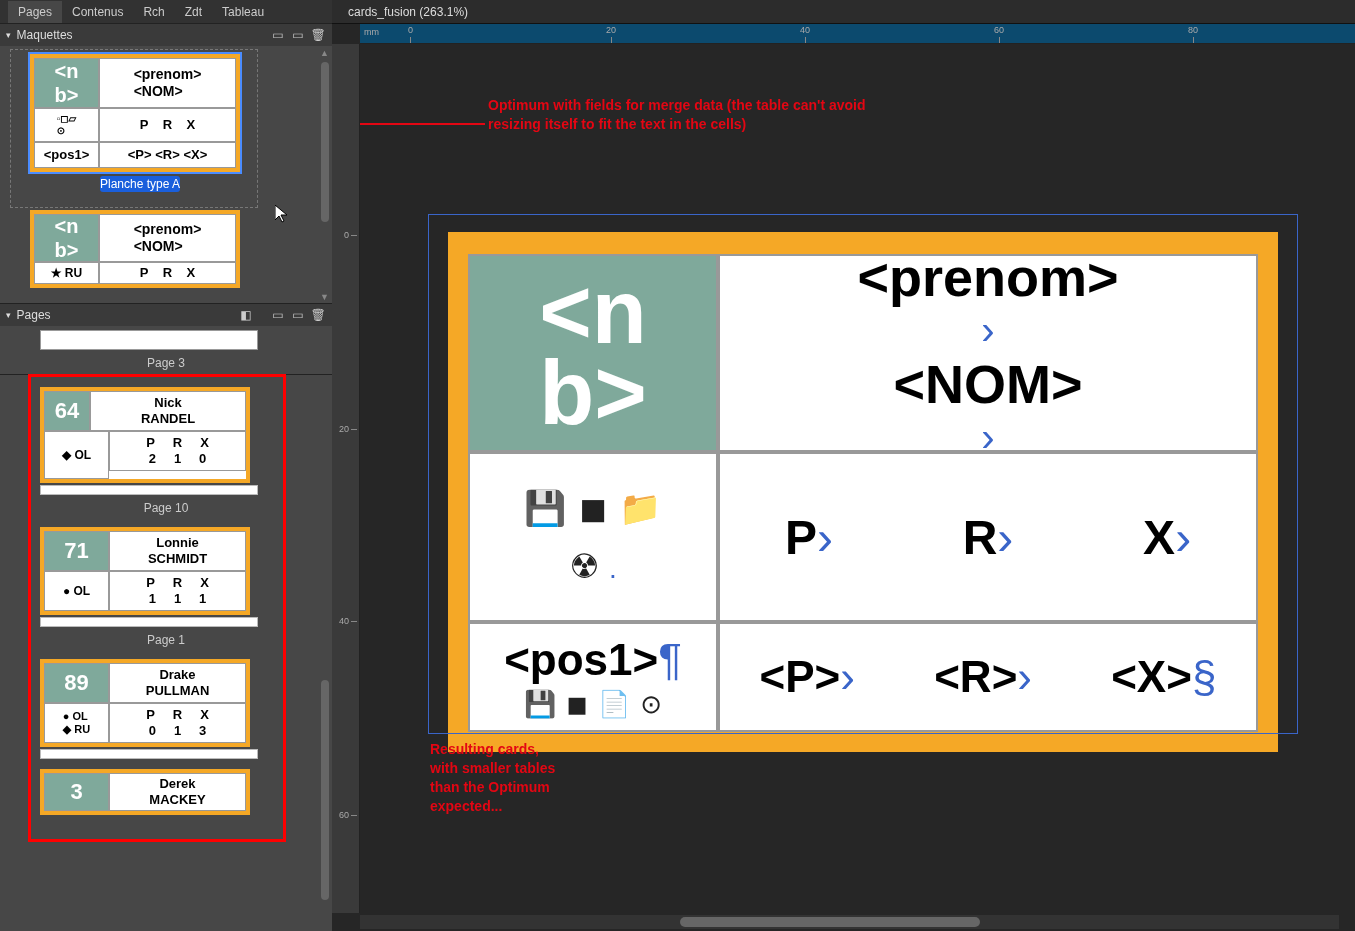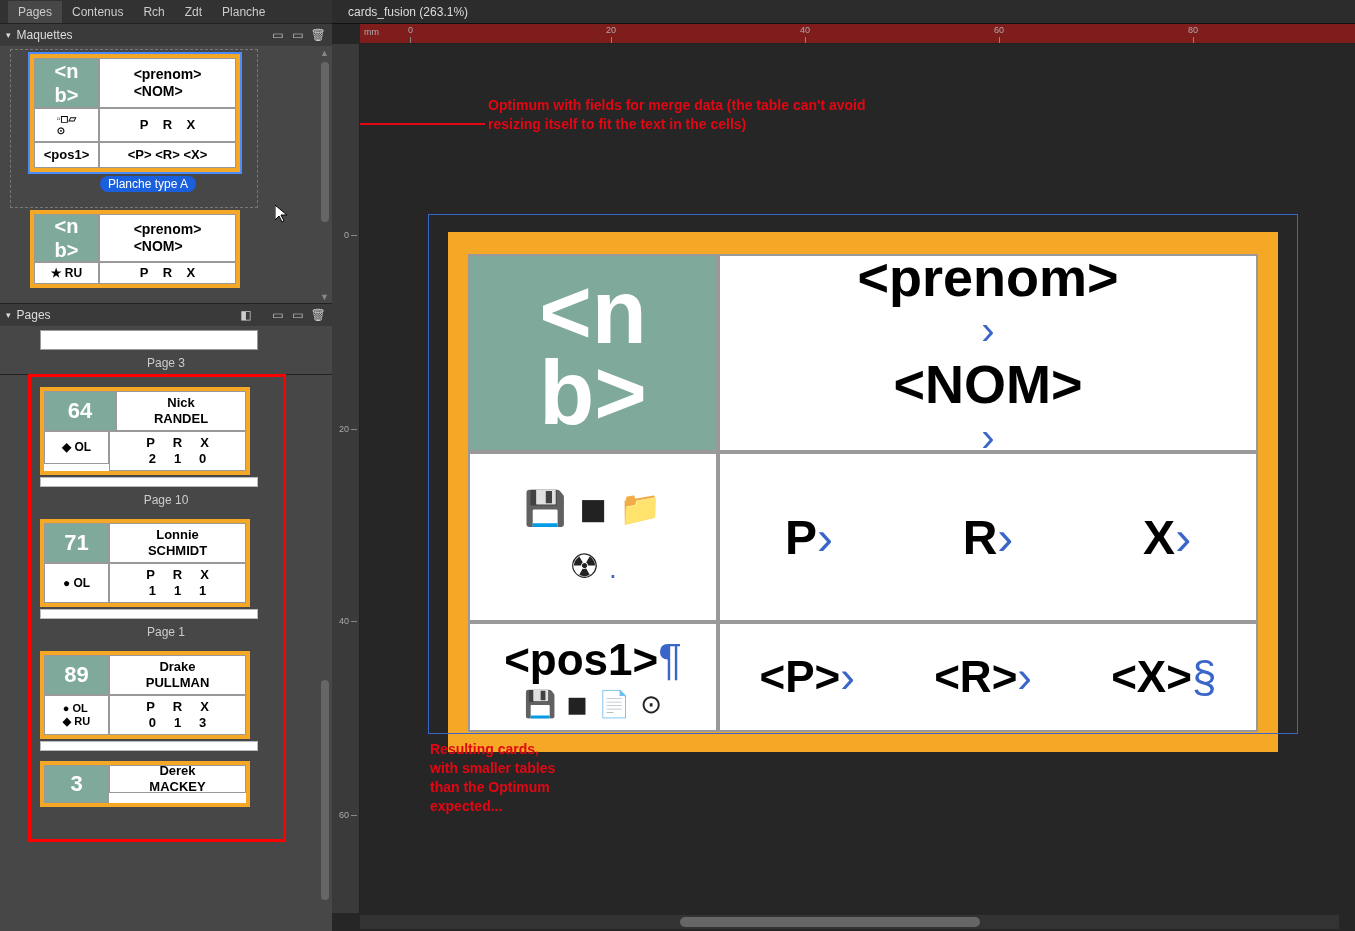--- a/index.html
+++ b/index.html
@@ -86,22 +86,22 @@
   }
   .thumb-caption {
     margin-top: 4px;
     text-align: center;
     font-size: 12px;
   }
   .thumb-caption.selected {
     background: #1a5fdc;
     color: #fff;
     display: inline-block;
-    padding: 1px 8px;
-    border-radius: 8px;
+    padding: 1px 0;
+    border-radius: 3px;
     margin-left: 70px;
   }
 
   .master-table {
     display: flex; flex-direction: column;
     font-family: Arial, sans-serif;
   }
   .master-row { display: flex; }
   .master-cell {
     border: 1px solid #999;
@@ -168,21 +168,21 @@
     background: #2c2c2c;
   }
   .doc-tab { font-size: 12px; padding: 3px 10px; color: #ddd; }
 
   .ruler-h {
     position: absolute;
     top: 24px;
     left: 28px;
     right: 0;
     height: 20px;
-    background: #7f1d1d;
+    background: #0c4a6e;
     border-bottom: 1px solid #222;
     font-size: 9px;
     color: #aaa;
   }
   .ruler-h .unit {
     position: absolute;
     left: 4px;
     top: 3px;
   }
   .ruler-h .tick {
@@ -299,21 +299,21 @@
   }
 </style>
 </head>
 <body>
 
 <div class="top-tabs">
   <div class="tab active">Pages</div>
   <div class="tab">Contenus</div>
   <div class="tab">Rch</div>
   <div class="tab">Zdt</div>
-  <div class="tab">Planche</div>
+  <div class="tab">Tableau</div>
   <span style="margin-left:auto;margin-right:8px;color:#ccc;font-size:11px;">≡</span>
 </div>
 
 <div class="left-panel">
 
   <div class="panel-header">
     <span style="display:flex;align-items:center;gap:6px;">
       <span style="font-size:9px;">▾</span>
       <span>Maquettes</span>
     </span>
@@ -394,28 +394,28 @@
   <div class="panel-body pages-body">
     <div class="pages-scroll">
 
       <div style="height:20px;margin:4px 0 0 40px;width:218px;background:#fff;border:1px solid #999;"></div>
       <div class="page-thumb-label" style="border-bottom:1px solid #222;padding-bottom:4px;">Page 3</div>
 
       <div class="page-thumb-block">
         <div class="thumb-outer">
             <div class="thumb-inner master-table">
           <div class="master-row">
-            <div class="master-cell teal-cell" style="width:72px;height:40px;font-size:22px;">64</div>
+            <div class="master-cell teal-cell" style="width:46px;height:40px;font-size:22px;">64</div>
             <div class="master-cell" style="flex:1;height:40px;font-size:13px;">
               <span>Nick</span>
               <span>RANDEL</span>
             </div>
           </div>
           <div class="master-row">
-            <div class="master-cell" style="width:65px;height:33px;font-size:12px;white-space:pre;">◆ OL</div>
+            <div class="master-cell" style="width:65px;height:48px;font-size:12px;white-space:pre;">◆ OL</div>
             <div class="master-cell" style="flex:1;height:40px;font-size:13px;">
               <div style="display:flex;gap:18px;">
                     <span>P</span>
                     <span>R</span>
                     <span>X</span>
                   </div>
               <div style="display:flex;gap:18px;">
                     <span>2</span>
                     <span>1</span>
                     <span>0</span>
@@ -488,21 +488,21 @@
         </div>
           </div>
         <div style="height:10px;background:#fff;margin-top:2px;border:1px solid #bbb;"></div>
       </div>
 
       <div class="page-thumb-block" style="margin-top:10px;">
         <div class="thumb-outer">
             <div class="thumb-inner master-table">
           <div class="master-row">
             <div class="master-cell teal-cell" style="width:65px;height:38px;font-size:22px;">3</div>
-            <div class="master-cell" style="flex:1;height:28px;font-size:13px;">
+            <div class="master-cell" style="flex:1;height:38px;font-size:13px;">
               <span>Derek</span>
               <span>MACKEY</span>
             </div>
           </div>
         </div>
           </div>
       </div>
 
       <div class="red-box" style="left:28px;top:48px;width:258px;height:468px;"></div>
     </div>

